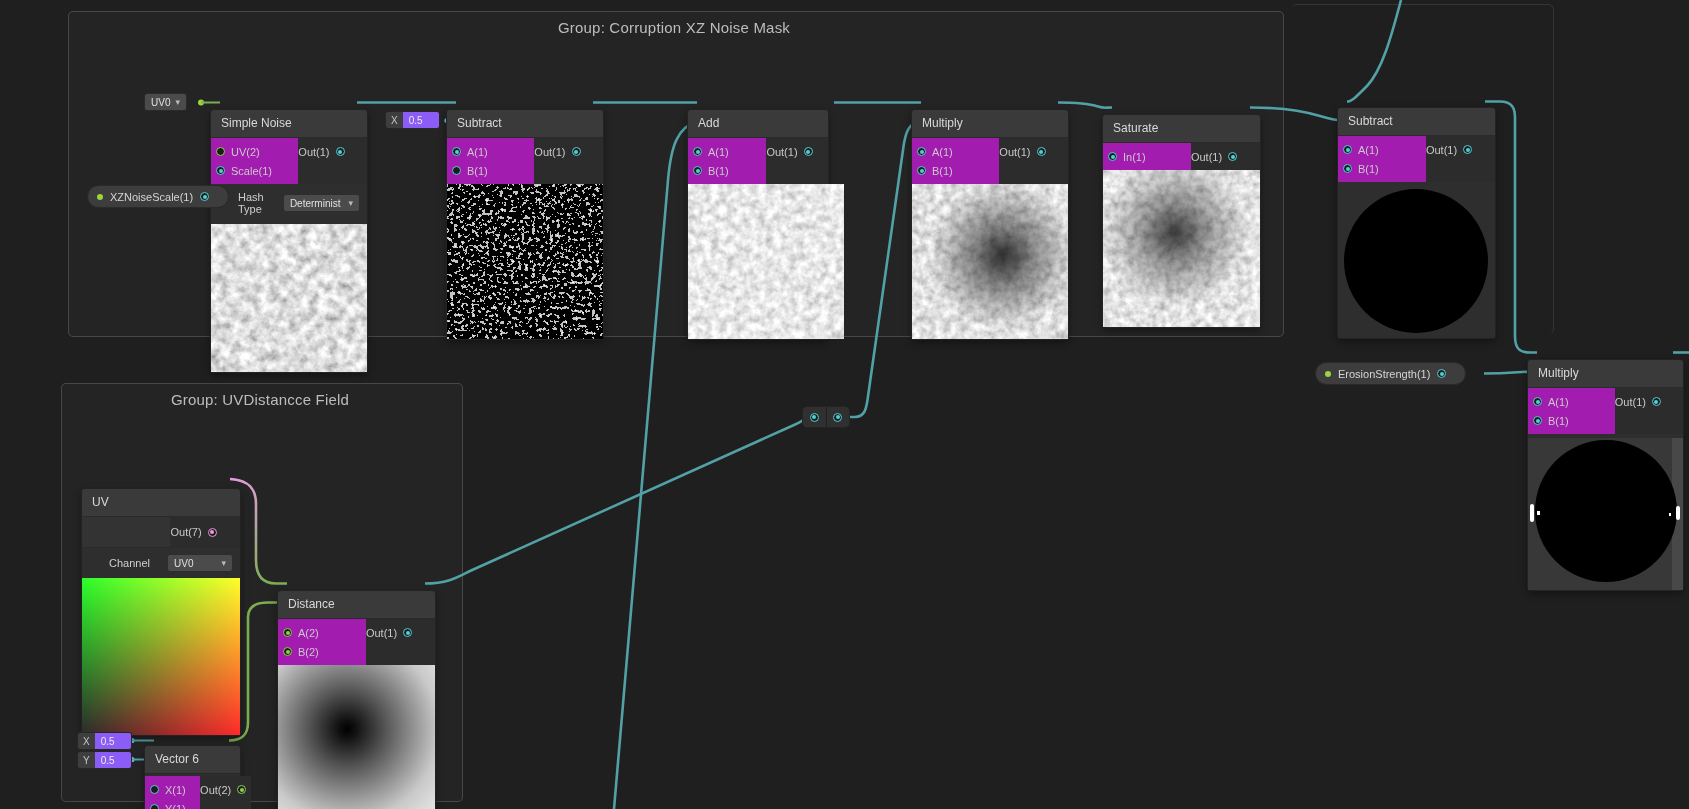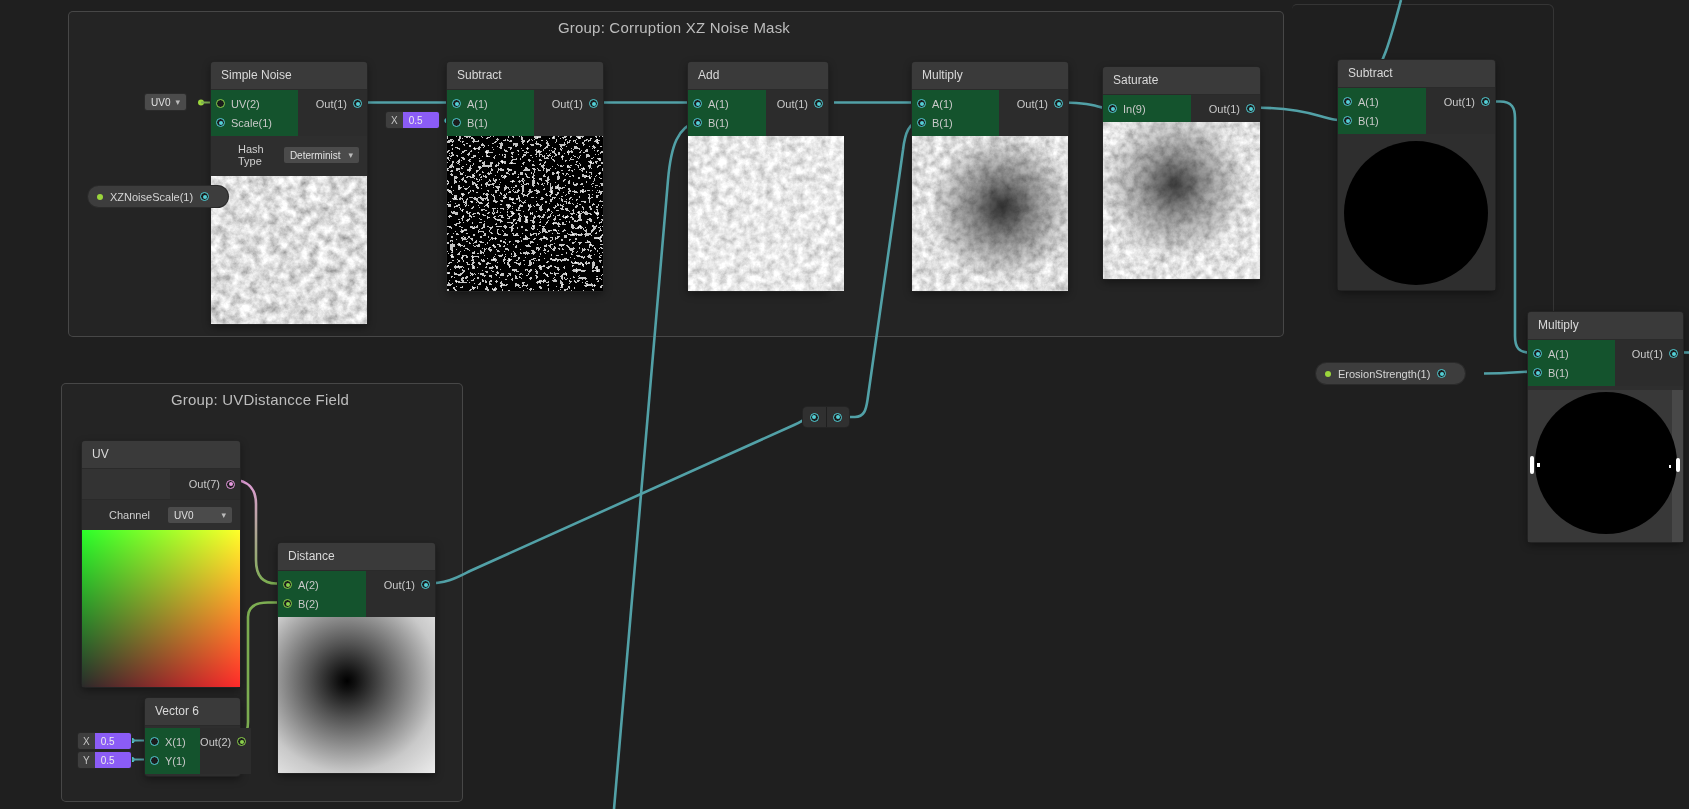--- a/index.html
+++ b/index.html
@@ -19,30 +19,30 @@
     position:absolute;top:7px;left:0;right:4px;text-align:center;
     font-size:15px;color:#bdbdbd;letter-spacing:.2px;
   }
   svg.wires{position:absolute;left:0;top:0;z-index:2;}
   .w{fill:none;stroke-width:2.6px;}
   .w-t{stroke:var(--wire-teal,#52a1a7);}
   .w-g{stroke:var(--wire-green,#7dae52);}
   .w-thin{stroke-width:2px;}
   .node{
     position:absolute;z-index:3;background:var(--node-bg,#2e2e2e);border-radius:3px;
-    box-shadow:0 0 0 1px #232323,0 3px 8px rgba(0,0,0,.45);font-size:11px;color:#c9c9c9;
+    box-shadow:0 0 0 1px #232323,0 3px 8px rgba(0,0,0,.45);font-size:11px;color:#c9c9c9;margin-top:48px;
   }
   .hdr{
     height:27px;line-height:27px;padding:0 10px;background:var(--node-header,#3a3a3a);
     color:#d9d9d9;font-size:12px;border-radius:3px 3px 0 0;border-bottom:1px solid #2a2a2a;
     white-space:nowrap;overflow:hidden;
   }
   .ports{display:flex;align-items:stretch;}
-  .pcol-in{flex:0 0 56%;background:#14532d;padding:4px 0;}
-  .pcol-out{flex:1;background:#2c2c2c;padding:4px 0;display:flex;flex-direction:column;align-items:flex-end;}
+  .pcol-in{flex:0 0 56%;background:#a21caf;padding:4px 0;}
+  .pcol-out{flex:1;background:#2c2c2c;padding:4px 0;display:flex;flex-direction:column;align-items:flex-start;}
   .prt{display:flex;align-items:center;gap:6px;height:19px;padding-left:5px;white-space:nowrap;}
   .prt.out{padding-left:0;padding-right:5px;flex-direction:row;}
   .port{width:7px;height:7px;border:1.5px solid var(--port-float,#53cfd6);border-radius:50%;
     background:#1c1c1c;position:relative;flex:0 0 auto;box-sizing:content-box;}
   .port.pg{border-color:var(--port-vec2,#8cd14c);}
   .port.pp{border-color:var(--port-vec4,#e79be0);}
   .port.con::after{content:"";position:absolute;inset:1.5px;border-radius:50%;background:var(--port-float,#53cfd6);}
   .port.pg.con::after{background:var(--port-vec2,#8cd14c);}
   .port.pp.con::after{background:var(--port-vec4,#e79be0);}
   .optrow{display:flex;align-items:center;justify-content:space-between;padding:7px 8px 7px 27px;font-size:11px;color:#cfcfcf;}
@@ -275,21 +275,21 @@
     <div class="blob" style="background:radial-gradient(circle at 58% 46%, rgba(0,0,0,.8) 0%, rgba(0,0,0,.4) 26%, rgba(0,0,0,0) 60%);"></div>
   </div>
 </div>
 
 <div class="node" style="left:1103px;top:67px;width:157px;">
   <div class="hdr">Saturate</div>
   <div class="ports">
     <div class="pcol-in">
       <div class="prt">
           <span class="port con"></span>
-          <span>In(9)</span>
+          <span>In(1)</span>
         </div>
     </div>
     <div class="pcol-out">
       <div class="prt out">
           <span>Out(1)</span>
           <span class="port con"></span>
         </div>
     </div>
   </div>
   <div class="preview" style="width:157px;height:157px;">

